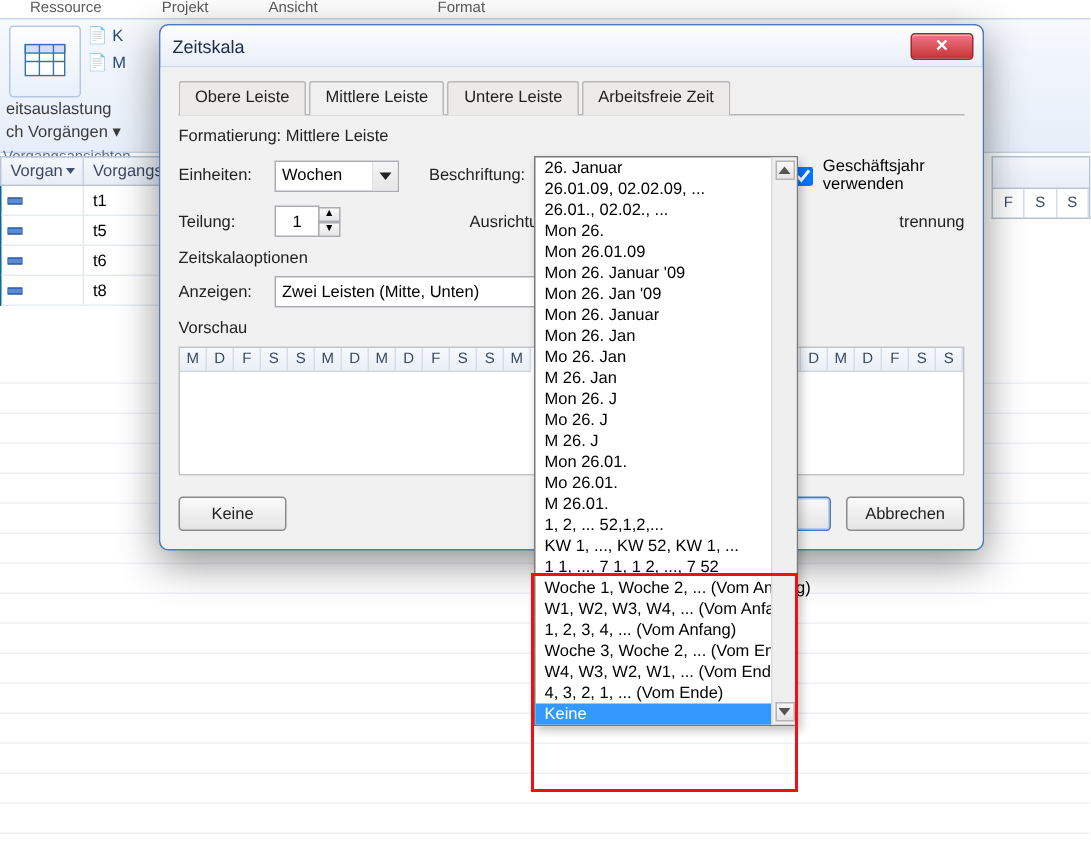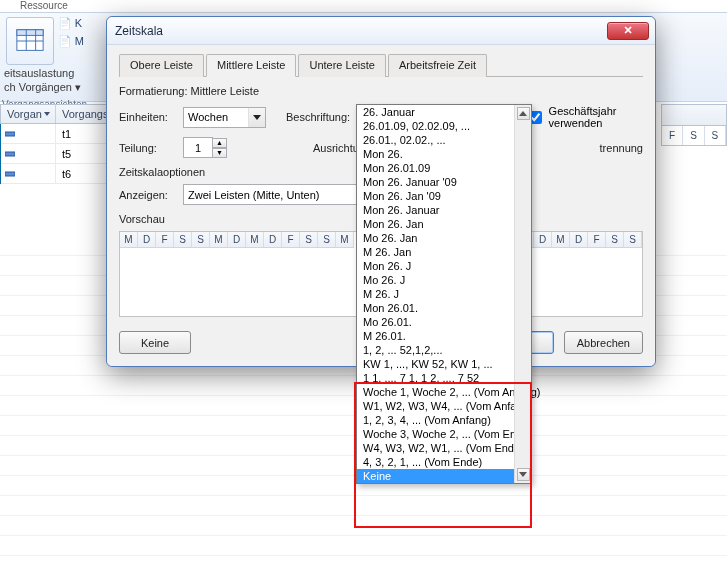--- a/index.html
+++ b/index.html
@@ -1,19 +1,19 @@
 <!DOCTYPE html>
 <html><head>
 <meta charset="utf-8">
 <style>
   * { box-sizing: border-box; font-family: "Segoe UI", Tahoma, sans-serif; font-size: 11px; }
   body { margin: 0; background: #fff; width: 727px; height: 569px; overflow: hidden; position: relative; }
 
   
-  .ribbon-groups { position: absolute; top: 0; left: 0; right: 0; height: 12px; display: flex; color: #444; flex-direction: column; }
+  .ribbon-groups { position: absolute; top: 0; left: 0; right: 0; height: 12px; display: flex; color: #444; }
   .ribbon-group-label { padding: 0 20px; font-size: 10px; color: #5b5b5b; }
 
   .ribbon-area { position: absolute; top: 12px; left: 0; right: 0; height: 90px; background: linear-gradient(#f6f9fd,#e6eef9); border-top: 1px solid #c8d4e4; border-bottom: 1px solid #c8d4e4; }
   .ribbon-btn { position: absolute; top: 4px; left: 6px; width: 48px; height: 48px; background: linear-gradient(#fdfefe,#e8f0fb); border: 1px solid #b5c8e0; border-radius: 3px; display:flex; align-items:center; justify-content:center; }
   .ribbon-btn svg { width: 30px; height: 30px; }
   .ribbon-small { position: absolute; left: 58px; top: 2px; font-size: 11px; color:#2b4a77; }
   .ribbon-caption { position: absolute; left: 0; top: 54px; width: 110px; text-align: left; font-size: 11px; color:#3b3b3b; padding-left:4px;}
   .ribbon-caption2 { position: absolute; left: 0; top: 68px; font-size:11px; color:#3b3b3b; padding-left:4px;}
   .ribbon-section-label { position:absolute; left:2px; top: 86px; font-size:10px; color:#5a6b82;}
 
@@ -151,20 +151,28 @@
         </div>
         <div class="c2">t5</div>
       </div>
       <div class="sheet-row">
         <div class="c1">
           <svg class="task-ico" viewBox="0 0 10 10">
             <rect x="0" y="3" width="10" height="4" fill="#5b8bd4" stroke="#2b5aa0"></rect>
           </svg>
         </div>
         <div class="c2">t6</div>
+      </div>
+      <div class="sheet-row">
+        <div class="c1">
+          <svg class="task-ico" viewBox="0 0 10 10">
+            <rect x="0" y="3" width="10" height="4" fill="#5b8bd4" stroke="#2b5aa0"></rect>
+          </svg>
+        </div>
+        <div class="c2">t8</div>
       </div>
     </div>
 </div>
 
 <div class="gantt-right">
   <div class="gantt-right-head"></div>
   <div class="gantt-right-sub" id="gantt-right-sub">
       <span>F</span>
       <span>S</span>
       <span>S</span>

